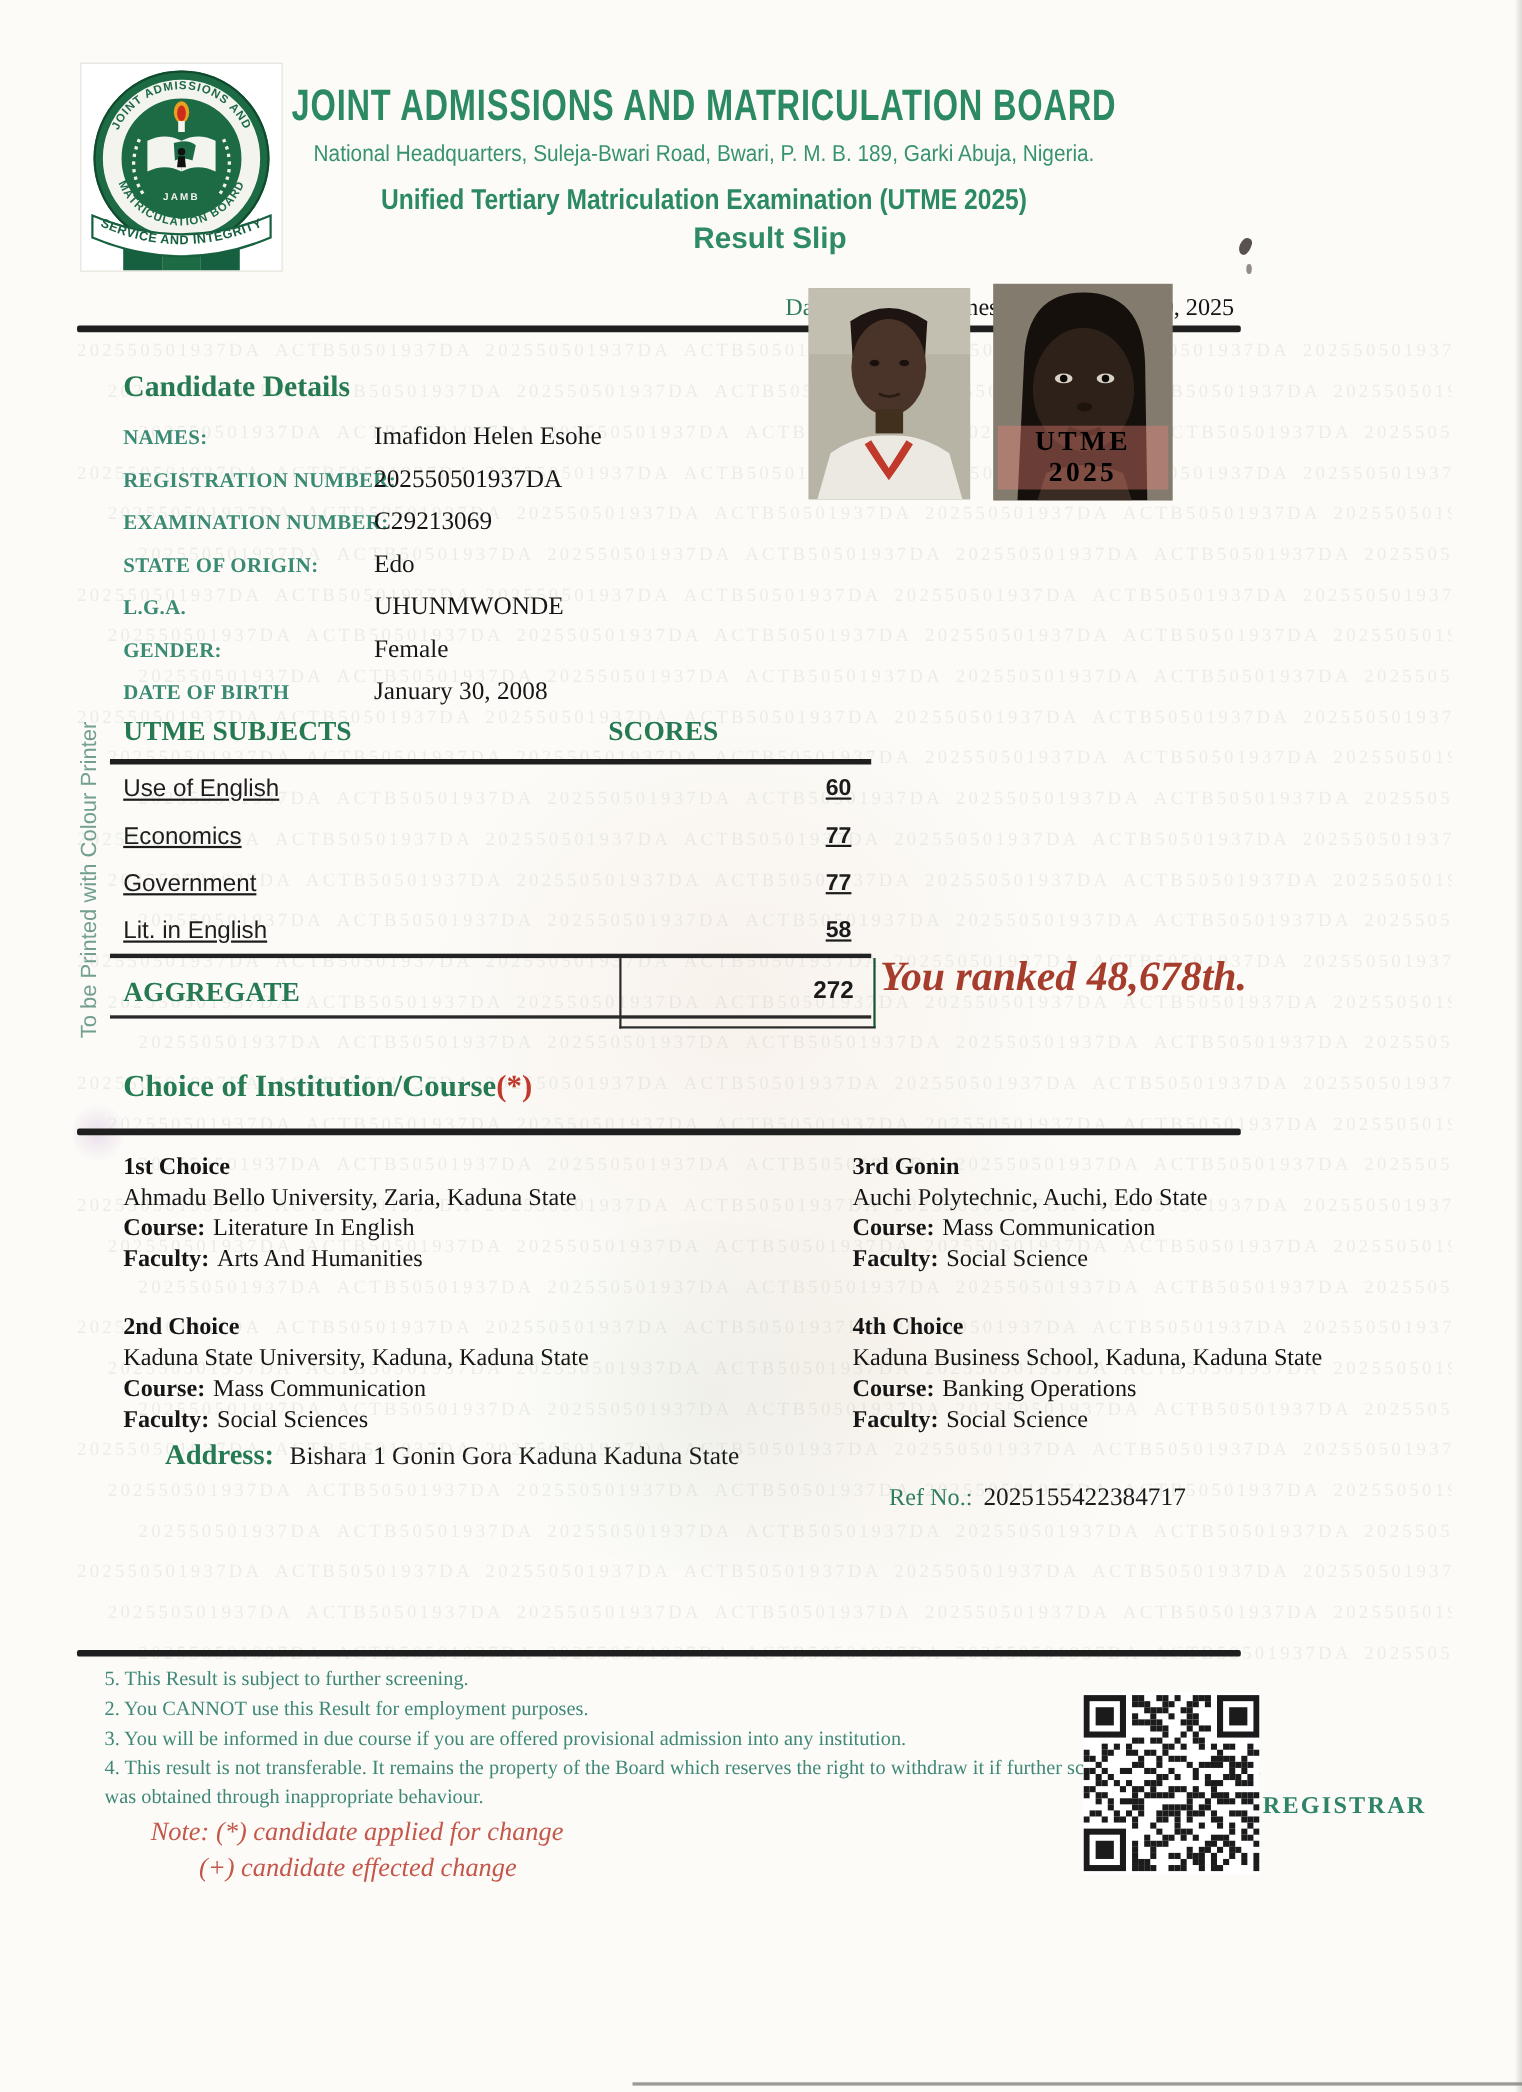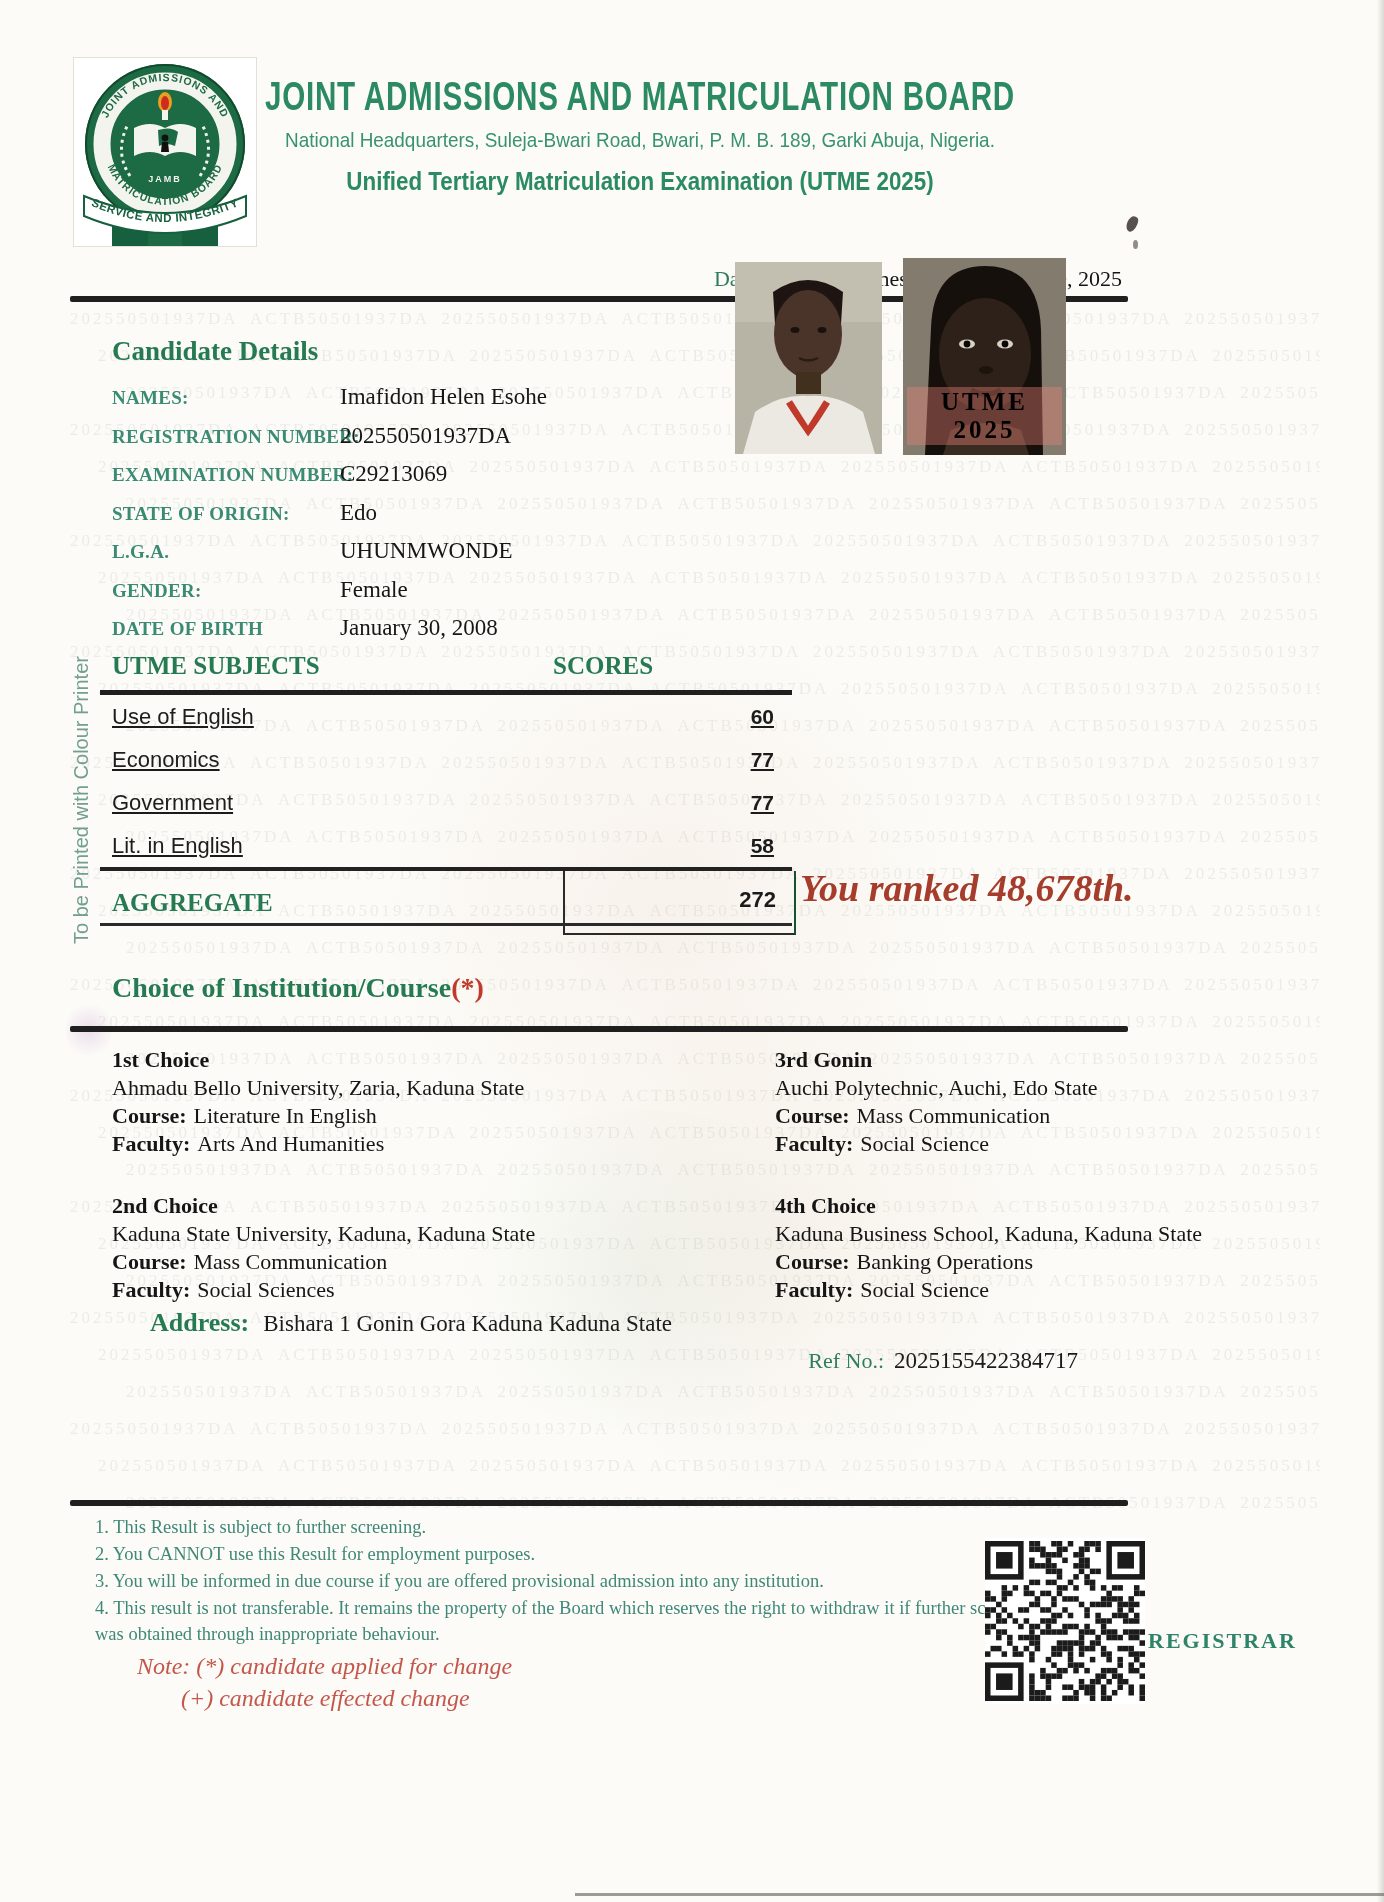--- a/index.html
+++ b/index.html
@@ -186,20 +186,21 @@
       <text font-family="Liberation Sans,sans-serif" font-size="11.5" font-weight="bold" fill="#17603f" letter-spacing=".5">
         <textPath href="#bannerPath" startOffset="50%" text-anchor="middle">SERVICE AND INTEGRITY</textPath>
       </text>
     </svg>
   </div>
 
   <div class="abs sans" id="head-text">
     <div class="board-title">JOINT ADMISSIONS AND MATRICULATION BOARD</div>
     <div class="hq-line">National Headquarters, Suleja-Bwari Road, Bwari, P. M. B. 189, Garki Abuja, Nigeria.</div>
     <div class="exam-line">Unified Tertiary Matriculation Examination (UTME 2025)</div>
+    <div class="slip-line">Result Slip</div>
   </div>
   <div class="abs" id="date-line">
     <span class="lbl">Date Printed:</span><span class="val">Wednesday, December 10, 2025</span>
   </div>
   <div class="rule" style="left:70px;top:296px;width:1058px;height:6px;"></div>
 
   <div class="abs photo" style="left:735px;top:262px;width:147px;height:192px;">
     <svg width="147" height="192" viewBox="0 0 147 192">
       <rect width="147" height="192" fill="#b7b3a5"></rect>
       <rect width="147" height="60" fill="#c2beb0"></rect>
@@ -311,21 +312,21 @@
 
   <div class="abs" id="address-line">
     <span class="lbl">Address:</span><span>Bishara 1 Gonin Gora Kaduna Kaduna State</span>
   </div>
   <div class="abs" id="ref-line">
     <span class="lbl">Ref No.:</span><span>2025155422384717</span>
   </div>
 
   <div class="rule" style="left:70px;top:1500px;width:1058px;height:6px;"></div>
   <div class="abs" id="notes">
-    <div>1. This Result is subject to further screening.</div>
+    <div>5. This Result is subject to further screening.</div>
     <div>2. You CANNOT use this Result for employment purposes.</div>
     <div>3. You will be informed in due course if you are offered provisional admission into any institution.</div>
     <div>4. This result is not transferable. It remains the property of the Board which reserves the right to withdraw it if further screening reveals  that it was obtained through inappropriate behaviour.</div>
   </div>
   <div class="abs" id="qr"><svg viewBox="0 0 174 174" width="100%" height="100%" fill="#1b1b1b">
         <rect x="48" y="0" width="6" height="6"></rect>
         <rect x="54" y="0" width="6" height="6"></rect>
         <rect x="72" y="0" width="6" height="6"></rect>
         <rect x="78" y="0" width="6" height="6"></rect>
         <rect x="90" y="0" width="6" height="6"></rect>

